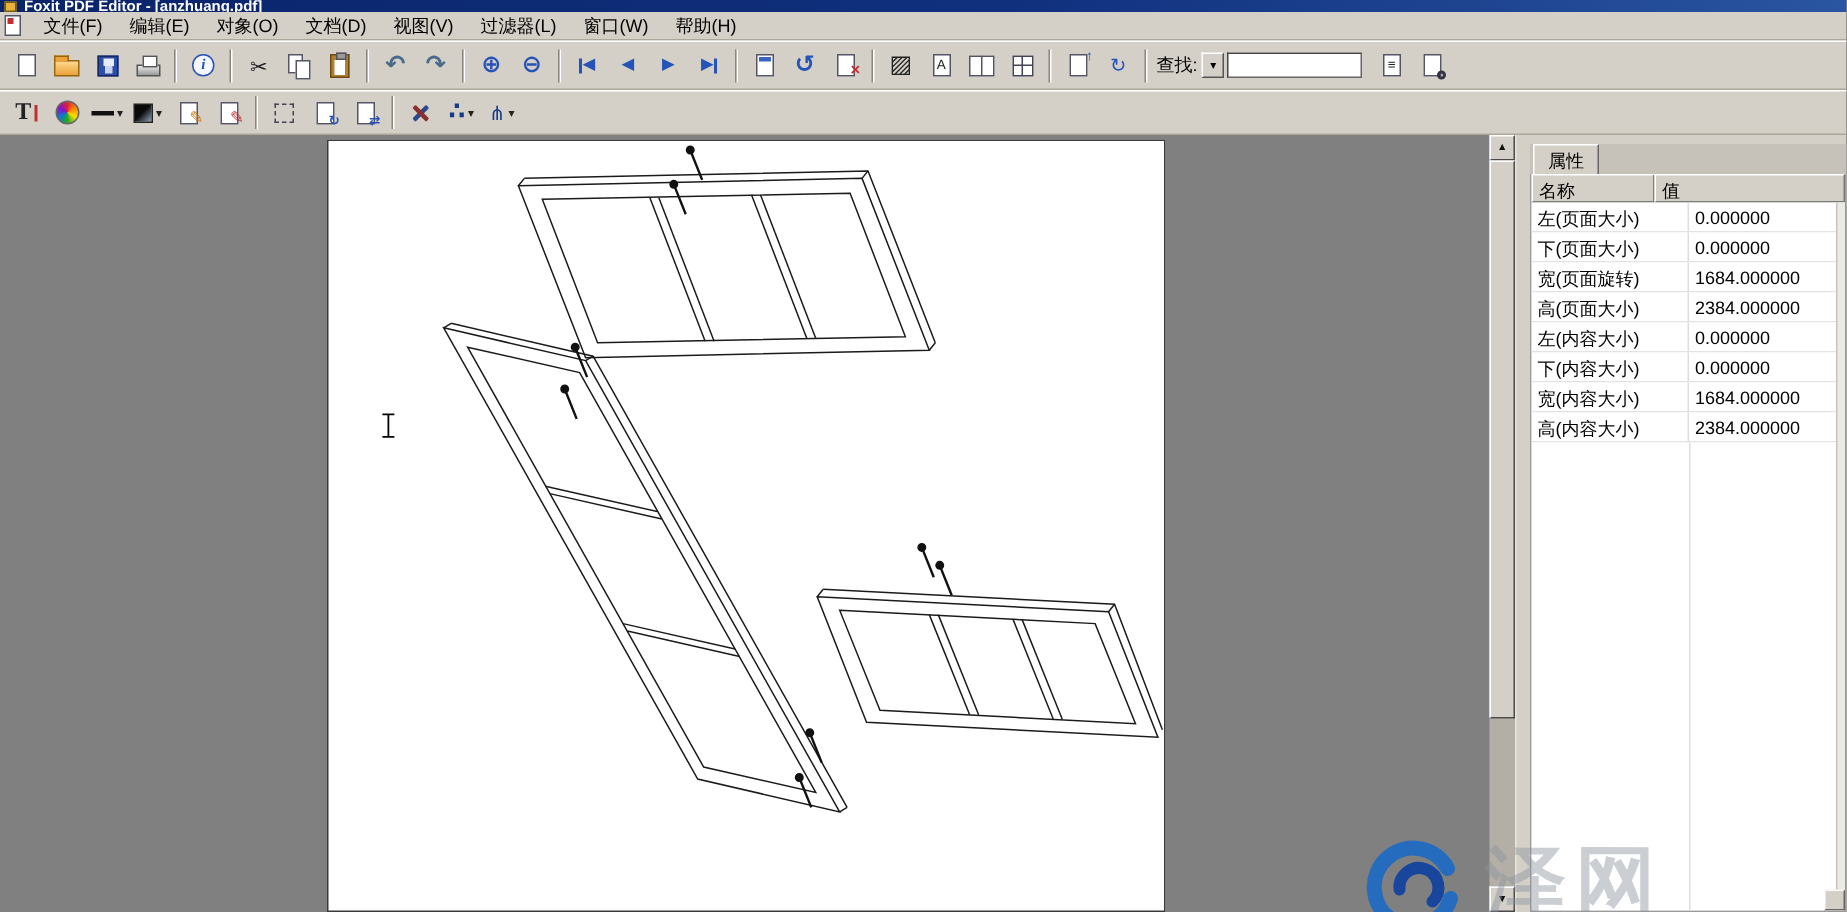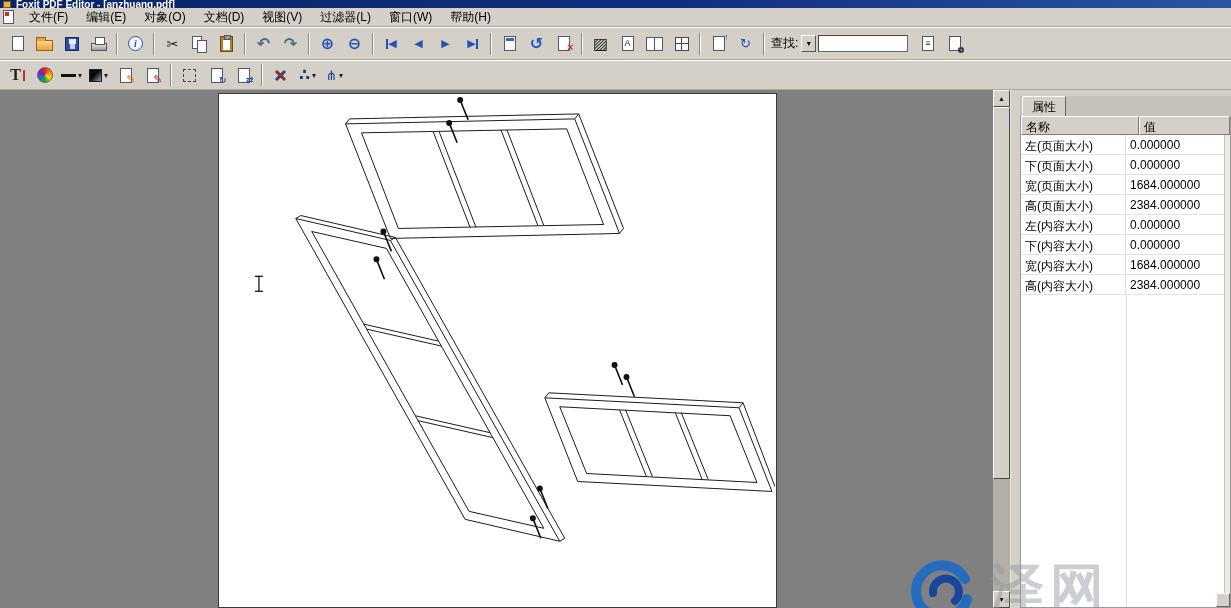--- a/index.html
+++ b/index.html
@@ -108,21 +108,21 @@
   .props-titlebar{height:20px;background:#c6c2ba;flex:0 0 auto;}
   .attr-tab{display:inline-block;margin-left:2px;padding:2px 9px 3px;background:#d4d0c8;
     border:1px solid;border-color:#fff #666 #c6c2ba #fff;font-size:12px;}
   .tabstrip{height:20px;background:#d4d0c8;border-bottom:1px solid #9a9a9a;flex:0 0 auto;display:flex;align-items:flex-end;}
   .page-tab{display:inline-block;margin-left:3px;padding:2px 10px 3px;background:#fff;border:1px solid #888;
     border-bottom:none;font-size:12px;position:relative;top:1px;}
   .props-grid{flex:1;background:#fff;border:1px solid #9a9a9a;border-top:none;display:flex;flex-direction:column;overflow:hidden;position:relative;}
   .ghdr{display:flex;height:19px;flex:0 0 auto;}
   .ghc{background:#d4d0c8;border-top:1px solid #fff;border-left:1px solid #fff;border-right:1px solid #7a7a7a;border-bottom:1px solid #7a7a7a;
     font-size:12px;padding:2px 4px;white-space:nowrap;overflow:hidden;}
-  .ghc.name{width:118px;flex:0 0 auto;} .ghc.val{flex:1;}
+  .ghc.name{width:82px;flex:0 0 auto;} .ghc.val{flex:1;}
   .prow{display:flex;height:20px;border-bottom:1px solid #e3e3e3;background:#fff;flex:0 0 auto;}
   .pc-name{width:105px;flex:0 0 auto;padding:3px 4px;font-size:12px;color:#000000;border-right:1px solid #ddd;white-space:nowrap;overflow:hidden;}
   .pc-val{flex:1;padding:3px 4px;font-size:12px;color:#000;white-space:nowrap;overflow:hidden;}
   .grid-filler{flex:1;position:relative;background:#fff;}
   .grid-filler::before{content:"";position:absolute;left:105px;top:0;bottom:0;width:1px;background:#ddd;}
   .grid-gutter{position:absolute;right:0;top:19px;bottom:0;width:6px;background:#eceae4;border-left:1px solid #c8c4bc;}
   .grid-corner{position:absolute;right:0;bottom:0;width:14px;height:14px;background:#d4d0c8;border:1px solid;border-color:#fff #666 #666 #fff;}
 
   
   .watermark{position:absolute;left:905px;top:525px;display:flex;align-items:flex-start;gap:10px;z-index:50;pointer-events:none;margin-top:28px;}
@@ -408,21 +408,21 @@
       </div>
       <div class="prow">
           <span class="pc-name">左(页面大小)</span>
           <span class="pc-val">0.000000</span>
         </div>
       <div class="prow">
           <span class="pc-name">下(页面大小)</span>
           <span class="pc-val">0.000000</span>
         </div>
       <div class="prow">
-          <span class="pc-name">宽(页面大小)</span>
+          <span class="pc-name">宽(页面旋转)</span>
           <span class="pc-val">1684.000000</span>
         </div>
       <div class="prow">
           <span class="pc-name">高(页面大小)</span>
           <span class="pc-val">2384.000000</span>
         </div>
       <div class="prow">
           <span class="pc-name">左(内容大小)</span>
           <span class="pc-val">0.000000</span>
         </div>

